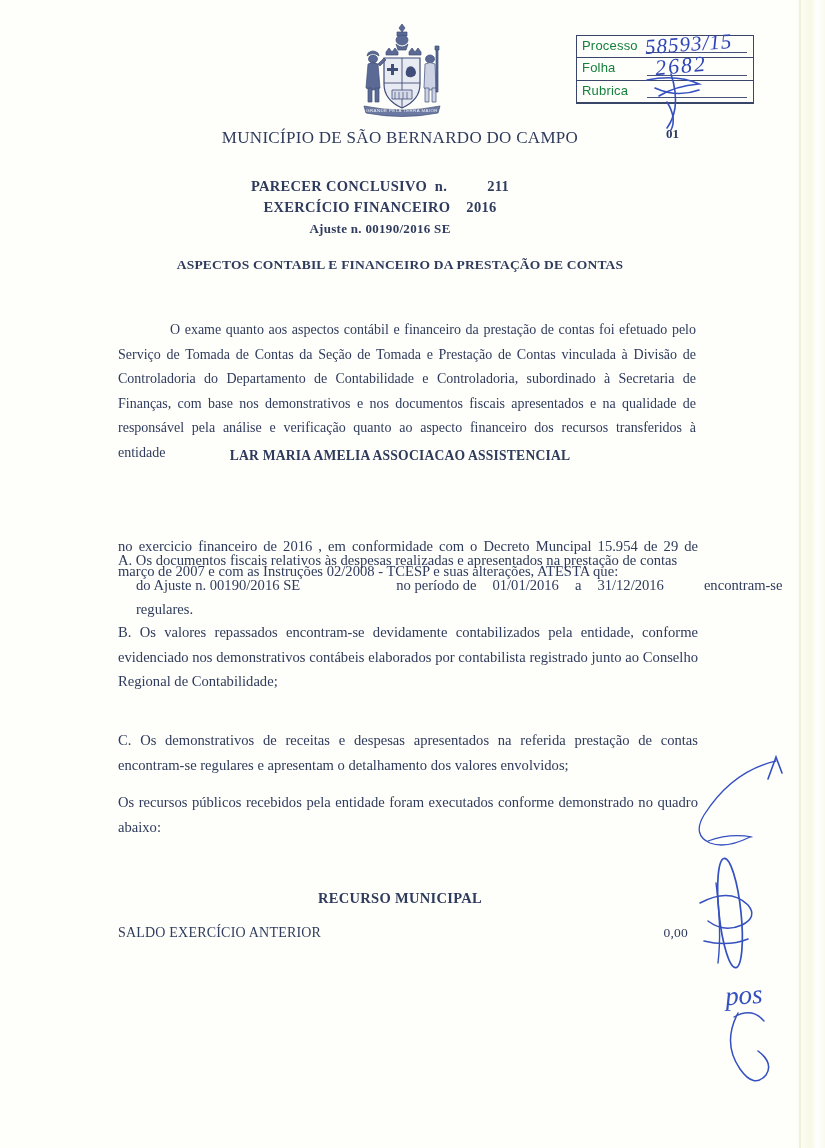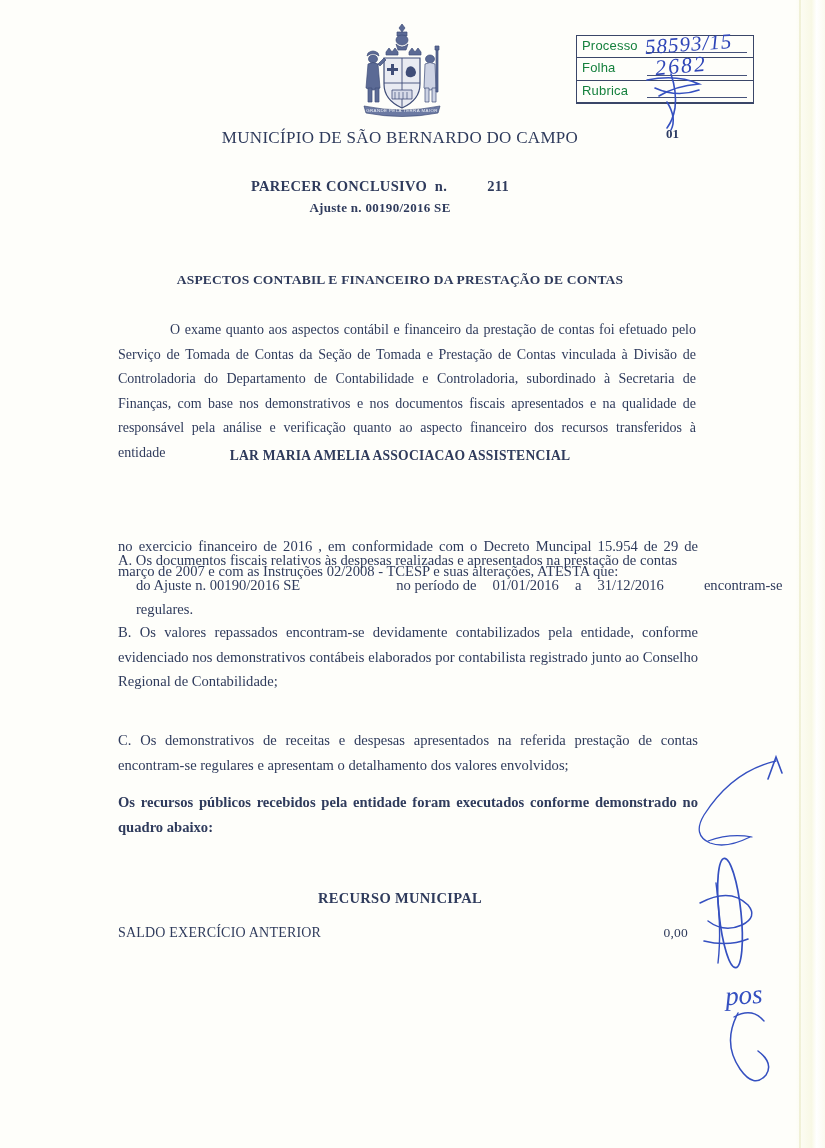--- a/index.html
+++ b/index.html
@@ -74,21 +74,21 @@
   .title-block{
     position:absolute;left:0;top:176px;width:760px;text-align:center;
     font-weight:bold;font-size:14.5px;line-height:21px;letter-spacing:.3px;
   }
   .tb-line{white-space:pre;}
   .tb-1{font-size:14.5px;}
   .tb-3{font-size:13px;}
 
   .section-title{
     position:absolute;left:0;top:257px;width:800px;text-align:center;
-    font-weight:bold;font-size:13.5px;letter-spacing:.2px;margin-top:15px;
+    font-weight:bold;font-size:13.5px;letter-spacing:.2px;
   }
 
   .body-block{
     position:absolute;left:118px;top:318px;width:578px;
     font-size:14px;line-height:24.5px;
     text-align:justify;
   }
   .body-block p{margin:0;}
   .indent{display:inline-block;width:52px;}
 
@@ -107,21 +107,21 @@
     font-size:14.6px;line-height:24.5px;text-align:justify;
   }
   .item .marker{}
   .item .sub{display:block;padding-left:18px;}
   .item-a{top:548px;}
   .item-b{top:620px;}
   .item-c{top:728px;}
 
   .para3{
     position:absolute;left:118px;top:790px;width:580px;
-    font-size:14.6px;line-height:24.5px;text-align:justify;font-weight:bold;
+    font-size:14.6px;line-height:24.5px;text-align:justify;
   }
 
   .recurso{
     position:absolute;left:0;top:890px;width:800px;text-align:center;
     font-weight:bold;font-size:14.5px;letter-spacing:.3px;
   }
   .saldo-row{
     position:absolute;left:118px;top:925px;width:570px;
     font-size:14px;letter-spacing:.2px;
     display:flex;justify-content:space-between;align-items:baseline;
@@ -217,20 +217,21 @@
       </g>
     </svg>
   </div>
 
   <div class="pagenum">01</div>
 
   <div class="municipio">MUNICÍPIO DE SÃO BERNARDO DO CAMPO</div>
 
   <div class="title-block">
     <div class="tb-line tb-1"><span>PARECER CONCLUSIVO  n.</span><span class="sp sp-md"></span><span>211</span></div>
+    <div class="tb-line tb-1"><span>EXERCÍCIO FINANCEIRO</span><span class="sp sp-sm"></span><span>2016</span></div>
     <div class="tb-line tb-3">Ajuste n. 00190/2016 SE</div>
   </div>
 
   <div class="section-title">ASPECTOS CONTABIL E FINANCEIRO DA PRESTAÇÃO DE CONTAS</div>
 
   <div class="body-block">
     <p><span class="indent"></span><span>O exame quanto  aos  aspectos contábil e financeiro da prestação de contas foi efetuado pelo Serviço de Tomada de Contas  da  Seção   de   Tomada  e  Prestação   de  Contas vinculada à Divisão  de  Controladoria do Departamento  de  Contabilidade  e  Controladoria, subordinado à  Secretaria de Finanças,  com base nos demonstrativos e nos documentos  fiscais apresentados e  na  qualidade  de  responsável  pela  análise e verificação  quanto  ao  aspecto  financeiro dos recursos transferidos à entidade</span></p>
   </div>
 
   <div class="entity">LAR MARIA AMELIA ASSOCIACAO ASSISTENCIAL</div>

